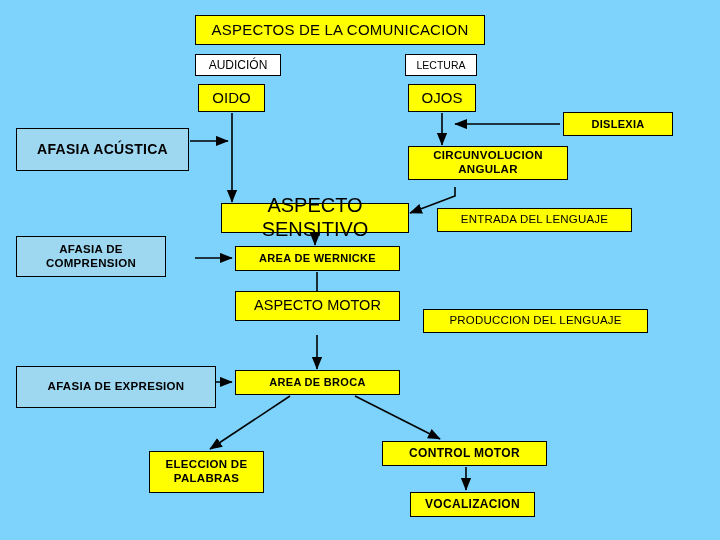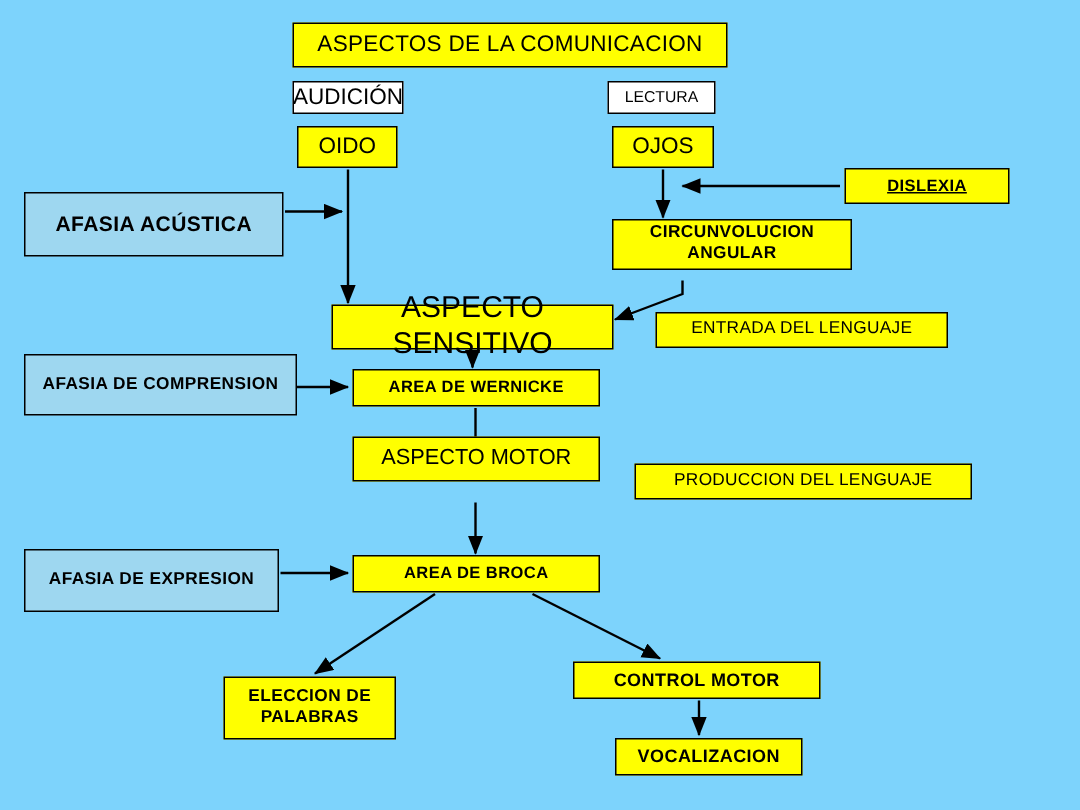--- a/index.html
+++ b/index.html
@@ -64,32 +64,32 @@
         <polyline points="317,335 317,369" marker-end="url(#ah)"></polyline>
         <polyline points="187,382 232,382" marker-end="url(#ah)"></polyline>
         <polyline points="290,396 210,449" marker-end="url(#ah)"></polyline>
         <polyline points="355,396 440,439" marker-end="url(#ah)"></polyline>
         <polyline points="466,467 466,490" marker-end="url(#ah)"></polyline>
       </g>
   </svg>
 
   <div id="node-layer">
       <div class="box yellow" style="left: 195px; top: 15px; width: 290px; height: 30px; font-size: 15px; font-weight: 400; letter-spacing: 0.2px;">ASPECTOS DE LA COMUNICACION</div>
-      <div class="box white" style="left: 195px; top: 54px; width: 74px; height: 22px; font-size: 15px; font-weight: 400; letter-spacing: 0px;">AUDICIÓN</div>
+      <div class="box white" style="left: 195px; top: 54px; width: 86px; height: 22px; font-size: 12px; font-weight: 400; letter-spacing: 0px;">AUDICIÓN</div>
       <div class="box white" style="left: 405px; top: 54px; width: 72px; height: 22px; font-size: 10.5px; font-weight: 400; letter-spacing: 0px;">LECTURA</div>
       <div class="box yellow" style="left: 198px; top: 84px; width: 67px; height: 28px; font-size: 15px; font-weight: 400; letter-spacing: 0px;">OIDO</div>
       <div class="box yellow" style="left: 408px; top: 84px; width: 68px; height: 28px; font-size: 15px; font-weight: 400; letter-spacing: 0px;">OJOS</div>
-      <div class="box yellow" style="left: 563px; top: 112px; width: 110px; height: 24px; font-size: 11px; font-weight: 700; letter-spacing: 0.3px; text-decoration: underline;">DISLEXIA</div>
+      <div class="box yellow" style="left: 563px; top: 112px; width: 110px; height: 24px; font-size: 11px; font-weight: 700; letter-spacing: 0.3px;">DISLEXIA</div>
       <div class="box blue" style="left: 16px; top: 128px; width: 173px; height: 43px; font-size: 14px; font-weight: 700; letter-spacing: 0.3px;">AFASIA ACÚSTICA</div>
       <div class="box yellow" style="left: 408px; top: 146px; width: 160px; height: 34px; font-size: 11.5px; font-weight: 700; letter-spacing: 0.3px; text-align: center;">CIRCUNVOLUCION ANGULAR</div>
       <div class="box yellow" style="left: 221px; top: 203px; width: 188px; height: 30px; font-size: 20px; font-weight: 400; letter-spacing: 0px;">ASPECTO SENSITIVO</div>
       <div class="box yellow" style="left: 437px; top: 208px; width: 195px; height: 24px; font-size: 11.5px; font-weight: 400; letter-spacing: 0.2px;">ENTRADA DEL LENGUAJE</div>
-      <div class="box blue" style="left: 16px; top: 236px; width: 182px; height: 41px; font-size: 11.5px; font-weight: 700; letter-spacing: 0.3px;">AFASIA  DE COMPRENSION</div>
+      <div class="box blue" style="left: 16px; top: 236px; width: 150px; height: 41px; font-size: 11.5px; font-weight: 700; letter-spacing: 0.3px;">AFASIA  DE COMPRENSION</div>
       <div class="box yellow" style="left: 235px; top: 246px; width: 165px; height: 25px; font-size: 11px; font-weight: 700; letter-spacing: 0.3px;">AREA DE WERNICKE</div>
       <div class="box yellow" style="left: 235px; top: 291px; width: 165px; height: 30px; font-size: 14.5px; font-weight: 400; letter-spacing: 0px;">ASPECTO MOTOR</div>
       <div class="box yellow" style="left: 423px; top: 309px; width: 225px; height: 24px; font-size: 11.5px; font-weight: 400; letter-spacing: 0.2px;">PRODUCCION DEL LENGUAJE</div>
-      <div class="box blue" style="left: 16px; top: 366px; width: 170px; height: 42px; font-size: 11.5px; font-weight: 700; letter-spacing: 0.3px;">AFASIA  DE EXPRESION</div>
+      <div class="box blue" style="left: 16px; top: 366px; width: 200px; height: 42px; font-size: 11.5px; font-weight: 700; letter-spacing: 0.3px;">AFASIA  DE EXPRESION</div>
       <div class="box yellow" style="left: 235px; top: 370px; width: 165px; height: 25px; font-size: 11px; font-weight: 700; letter-spacing: 0.3px;">AREA DE BROCA</div>
       <div class="box yellow" style="left: 149px; top: 451px; width: 115px; height: 42px; font-size: 11.5px; font-weight: 700; letter-spacing: 0.3px;">ELECCION DE PALABRAS</div>
       <div class="box yellow" style="left: 382px; top: 441px; width: 165px; height: 25px; font-size: 12px; font-weight: 700; letter-spacing: 0.3px;">CONTROL MOTOR</div>
       <div class="box yellow" style="left: 410px; top: 492px; width: 125px; height: 25px; font-size: 12px; font-weight: 700; letter-spacing: 0.3px;">VOCALIZACION</div>
     </div>
 </div>
 
 </body></html>

